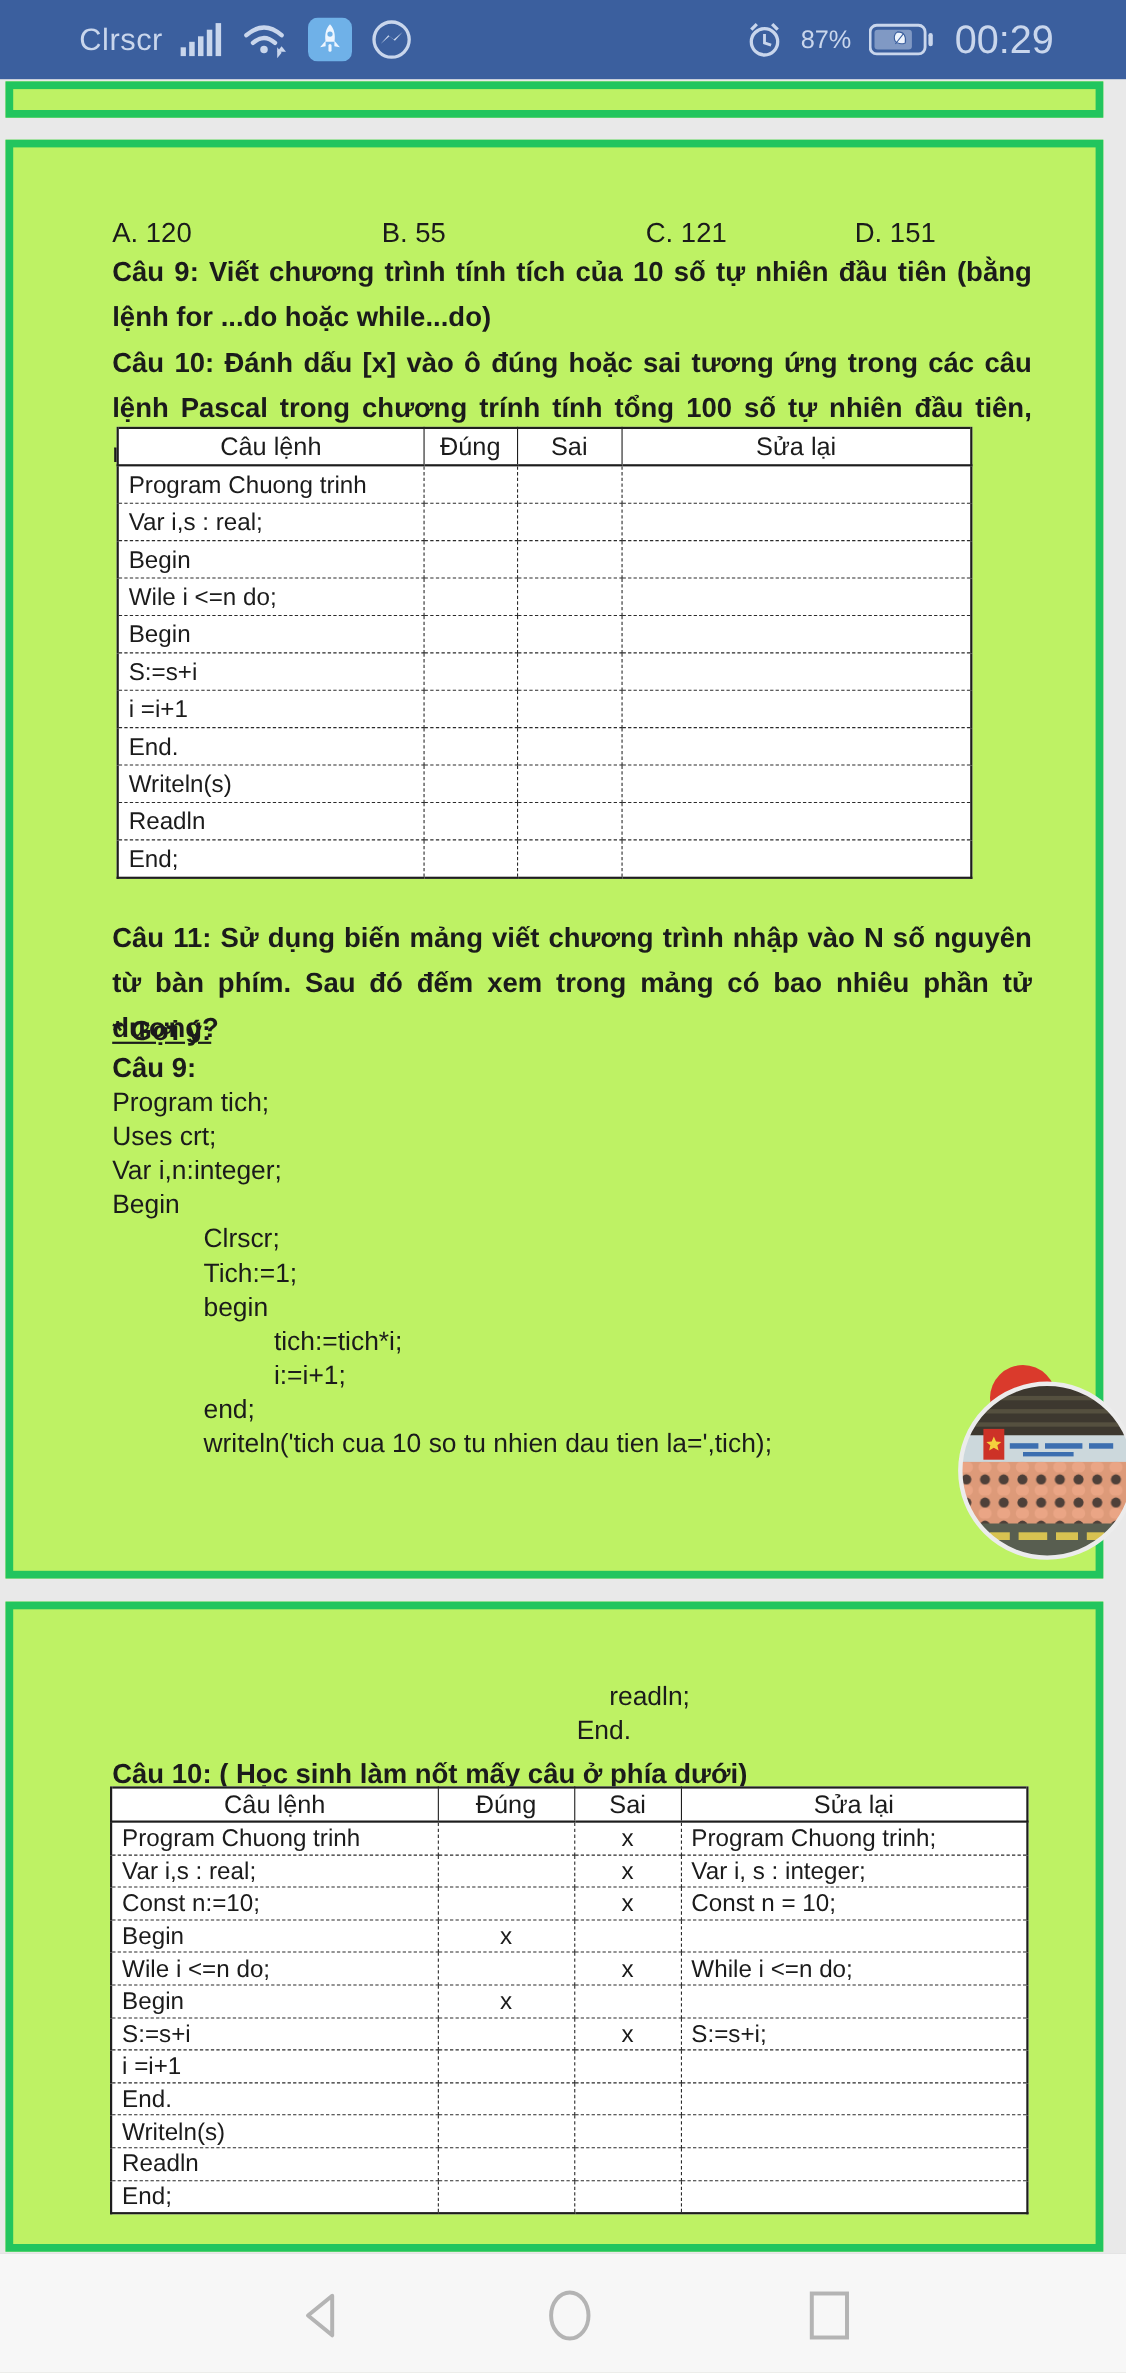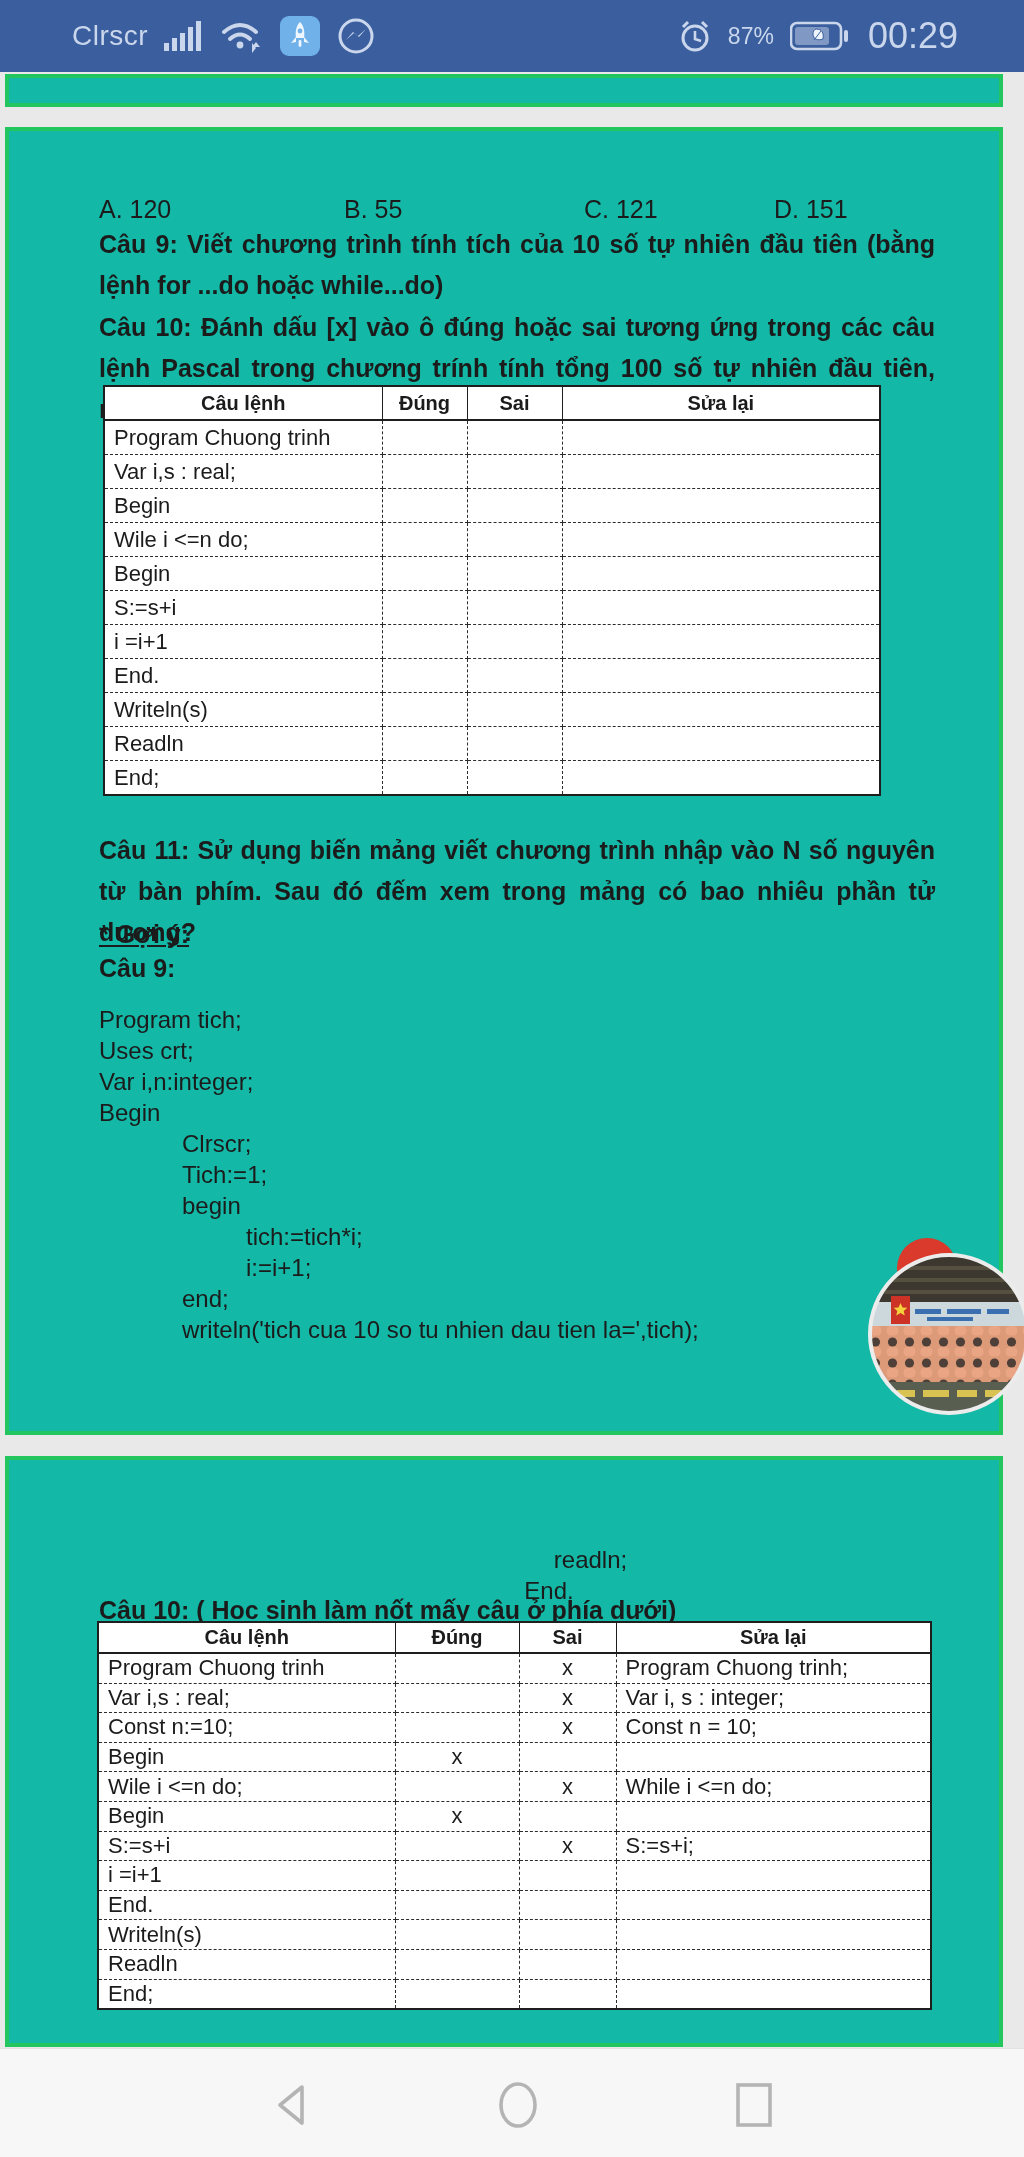--- a/index.html
+++ b/index.html
@@ -19,21 +19,21 @@
   }
   .sb-left, .sb-right { display:flex; align-items:center; gap:16px; }
   .sb-carrier { font-size:28px; letter-spacing:0.5px; }
   .sb-time { font-size:36px; }
   .sb-pct { font-size:23px; }
   .sb-icon svg { display:block; }
 
   
   .doc-page {
     position:absolute; left:5px; right:21px;
-    background:#14b8a6; border:4px solid #22c55e;
+    background:#bef264; border:7px solid #22c55e;
     box-sizing:border-box;
   }
   .page-strip { top:74px; height:33px; }
   .page-1 { top:127px; height:1308px; }
   .page-2 { top:1456px; height:591px; }
 
   
   .opt { position:absolute; font-size:25px; white-space:nowrap; }
 
   
@@ -41,33 +41,33 @@
     position:absolute; left:90px; width:836px;
     font-size:25px; font-weight:bold; line-height:41px;
     text-align:justify;
   }
 
   
   .goiy { position:absolute; left:90px; font-size:25px; font-weight:bold; text-decoration:underline; }
   .subhead { position:absolute; left:90px; font-size:25px; font-weight:bold; }
 
   
-  .code-block { position:absolute; left:0; right:0;margin-top:20px; }
+  .code-block { position:absolute; left:0; right:0; }
   .code-line { position:relative; height:31px; font-size:24px; line-height:31px; white-space:pre; }
   .code-line.ind-0 { padding-left:90px; }
   .code-line.ind-1 { padding-left:173px; }
   .code-line.ind-2 { padding-left:237px; }
 
   
   table.qtable {
     position:absolute; border-collapse:collapse; table-layout:fixed;
     border:2px solid #1e1e1e; background:#fff;
   }
   table.qtable th {
-    font-weight:bold; font-size:20px; text-align:center;
+    font-weight:normal; font-size:23px; text-align:center;
     border:1px solid #1e1e1e; border-bottom:2px solid #1e1e1e;margin-top:12px;
   }
   table.qtable td {
     font-size:22px;
     border-left:1px dashed #2b2b2b; border-right:1px dashed #2b2b2b;
     border-top:1px dashed #2b2b2b; border-bottom:1px dashed #2b2b2b;
     overflow:hidden; white-space:nowrap;
   }
   table.qtable tr > *:first-child { border-left:2px solid #1e1e1e; }
   table.qtable tr > *:last-child { border-right:2px solid #1e1e1e; }

